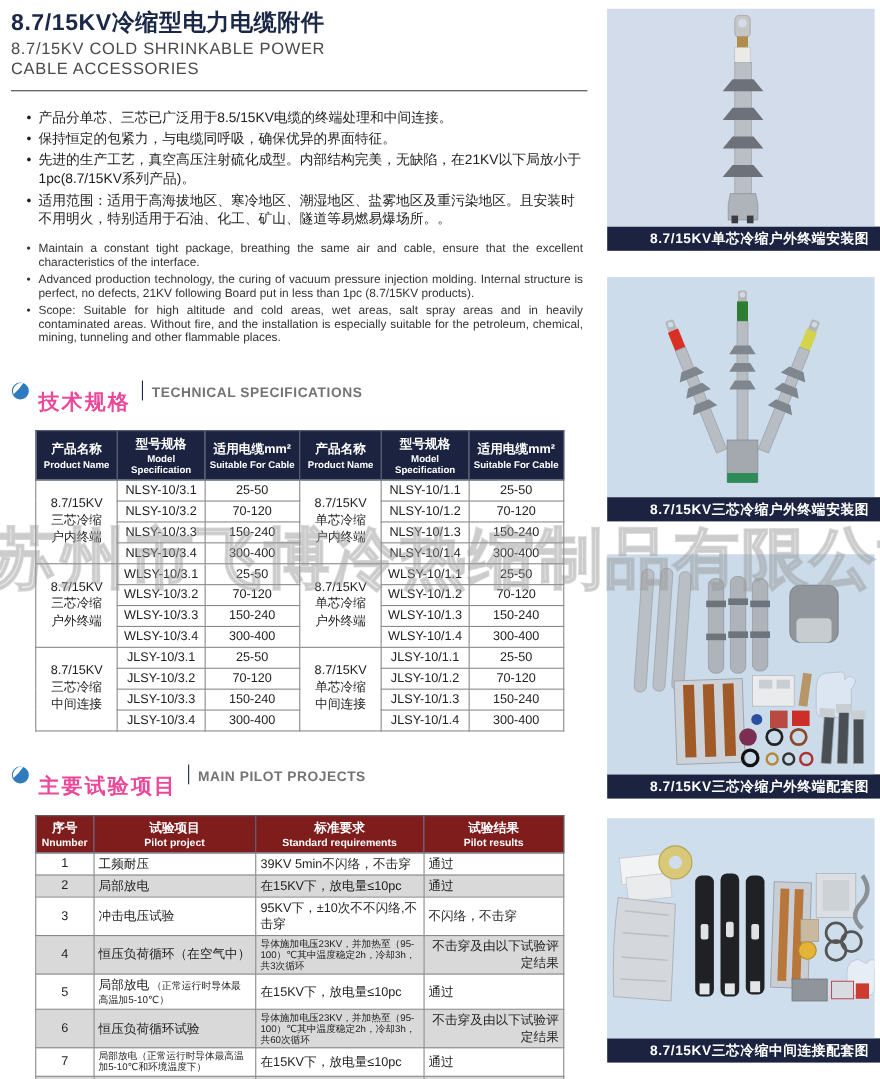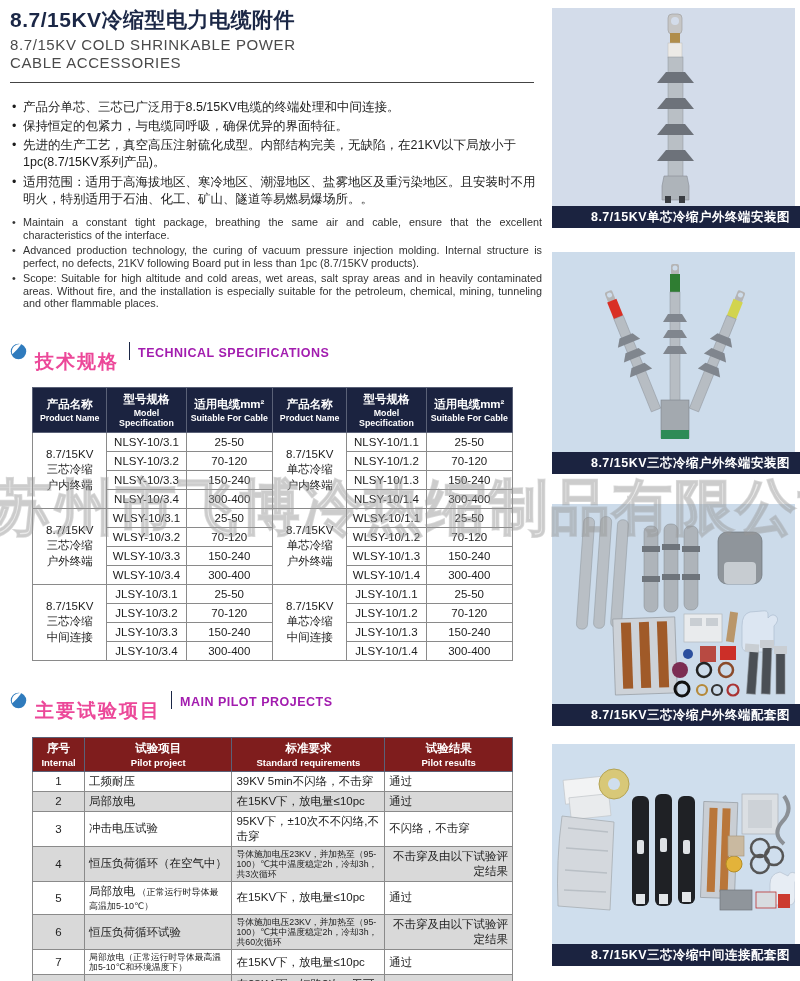--- a/index.html
+++ b/index.html
@@ -3,33 +3,33 @@
 <meta charset="utf-8">
 <style>
   html,body{margin:0;padding:0;background:#fff;}
   .page{position:relative;width:800px;height:981px;background:#ffffff;overflow:hidden;
         font-family:"Liberation Sans","DejaVu Sans",sans-serif;color:#222;}
   
   .left{position:absolute;left:10px;top:0;width:532px;}
   .title-cn{margin:6px 0 2px 0;font-size:21px;font-weight:bold;color:#1b2746;letter-spacing:.5px;}
   .title-en{font-size:15px;color:#4a4a4a;line-height:1.22;letter-spacing:.6px;}
   .title-rule{border:none;border-top:1.6px solid #444;margin:9px 0 0 0;width:524px;}
-  ul.bullets{list-style:none;margin:0;padding:0;}
+  ul.bullets{list-style:none;margin:12px;padding:0;}
   ul.cn-bullets{margin-top:16px;}
   ul.cn-bullets li{font-size:12.5px;line-height:1.38;color:#1c1c1c;padding-left:13px;position:relative;margin-bottom:2px;}
   ul.en-bullets{margin-top:8px;}
   ul.en-bullets li{font-size:10.8px;line-height:1.16;color:#333;padding-left:13px;position:relative;
                    text-align:justify;margin-bottom:3px;}
   ul.bullets li::before{content:"•";position:absolute;left:2px;top:0;}
   
   .sec-head{display:flex;align-items:center;margin-top:18px;}
   .sec-icon{width:17px;height:17px;margin-right:8px;flex:0 0 auto;}
   .sec-cn{font-size:19px;font-weight:bold;color:#ec4899;letter-spacing:2px;margin-top:21px;}
   .sec-sep{width:1px;height:18px;background:#1b2746;margin:0 8px 0 10px;}
-  .sec-en{font-size:12.5px;font-weight:bold;color:#a21caf;letter-spacing:.5px;padding-top:3px;}
+  .sec-en{font-size:12.5px;font-weight:bold;color:#737373;letter-spacing:.5px;padding-top:3px;}
   
   table{border-collapse:collapse;}
   .spec-table{margin:12px 0 0 22px;width:481px;border:1.6px solid #4a4a4a;}
   .spec-table th{background:#1b2340;color:#fff;border:1px solid #5a6177;padding:4px 1px;}
   .spec-table th .h-cn{font-size:11.5px;font-weight:bold;display:block;}
   .spec-table th .h-en{font-size:8.8px;font-weight:bold;display:block;margin-top:1px;}
   .spec-table td{border:1px solid #8a8a8a;font-size:11.5px;text-align:center;height:18px;padding:0 1px;color:#222;}
   .spec-table td.prod{font-size:11.5px;line-height:1.35;white-space:pre-line;}
   .pilot-table{margin:13px 0 0 22px;width:481px;border:1.6px solid #4a4a4a;}
   .pilot-table th{background:#7f1d1d;color:#fff;border:1px solid #5a6177;padding:3px 2px;}
@@ -222,21 +222,21 @@
       <span class="sec-cn">主要试验项目</span>
       <span class="sec-sep"></span>
       <span class="sec-en">MAIN PILOT PROJECTS</span>
     </div>
 
     <table class="pilot-table">
       <thead>
           <tr id="pilot-head-row">
             <th>
               <span class="h-cn">序号</span>
-              <span class="h-en">Internal</span>
+              <span class="h-en">Nnumber</span>
             </th>
             <th>
               <span class="h-cn">试验项目</span>
               <span class="h-en">Pilot project</span>
             </th>
             <th>
               <span class="h-cn">标准要求</span>
               <span class="h-en">Standard requirements</span>
             </th>
             <th>

